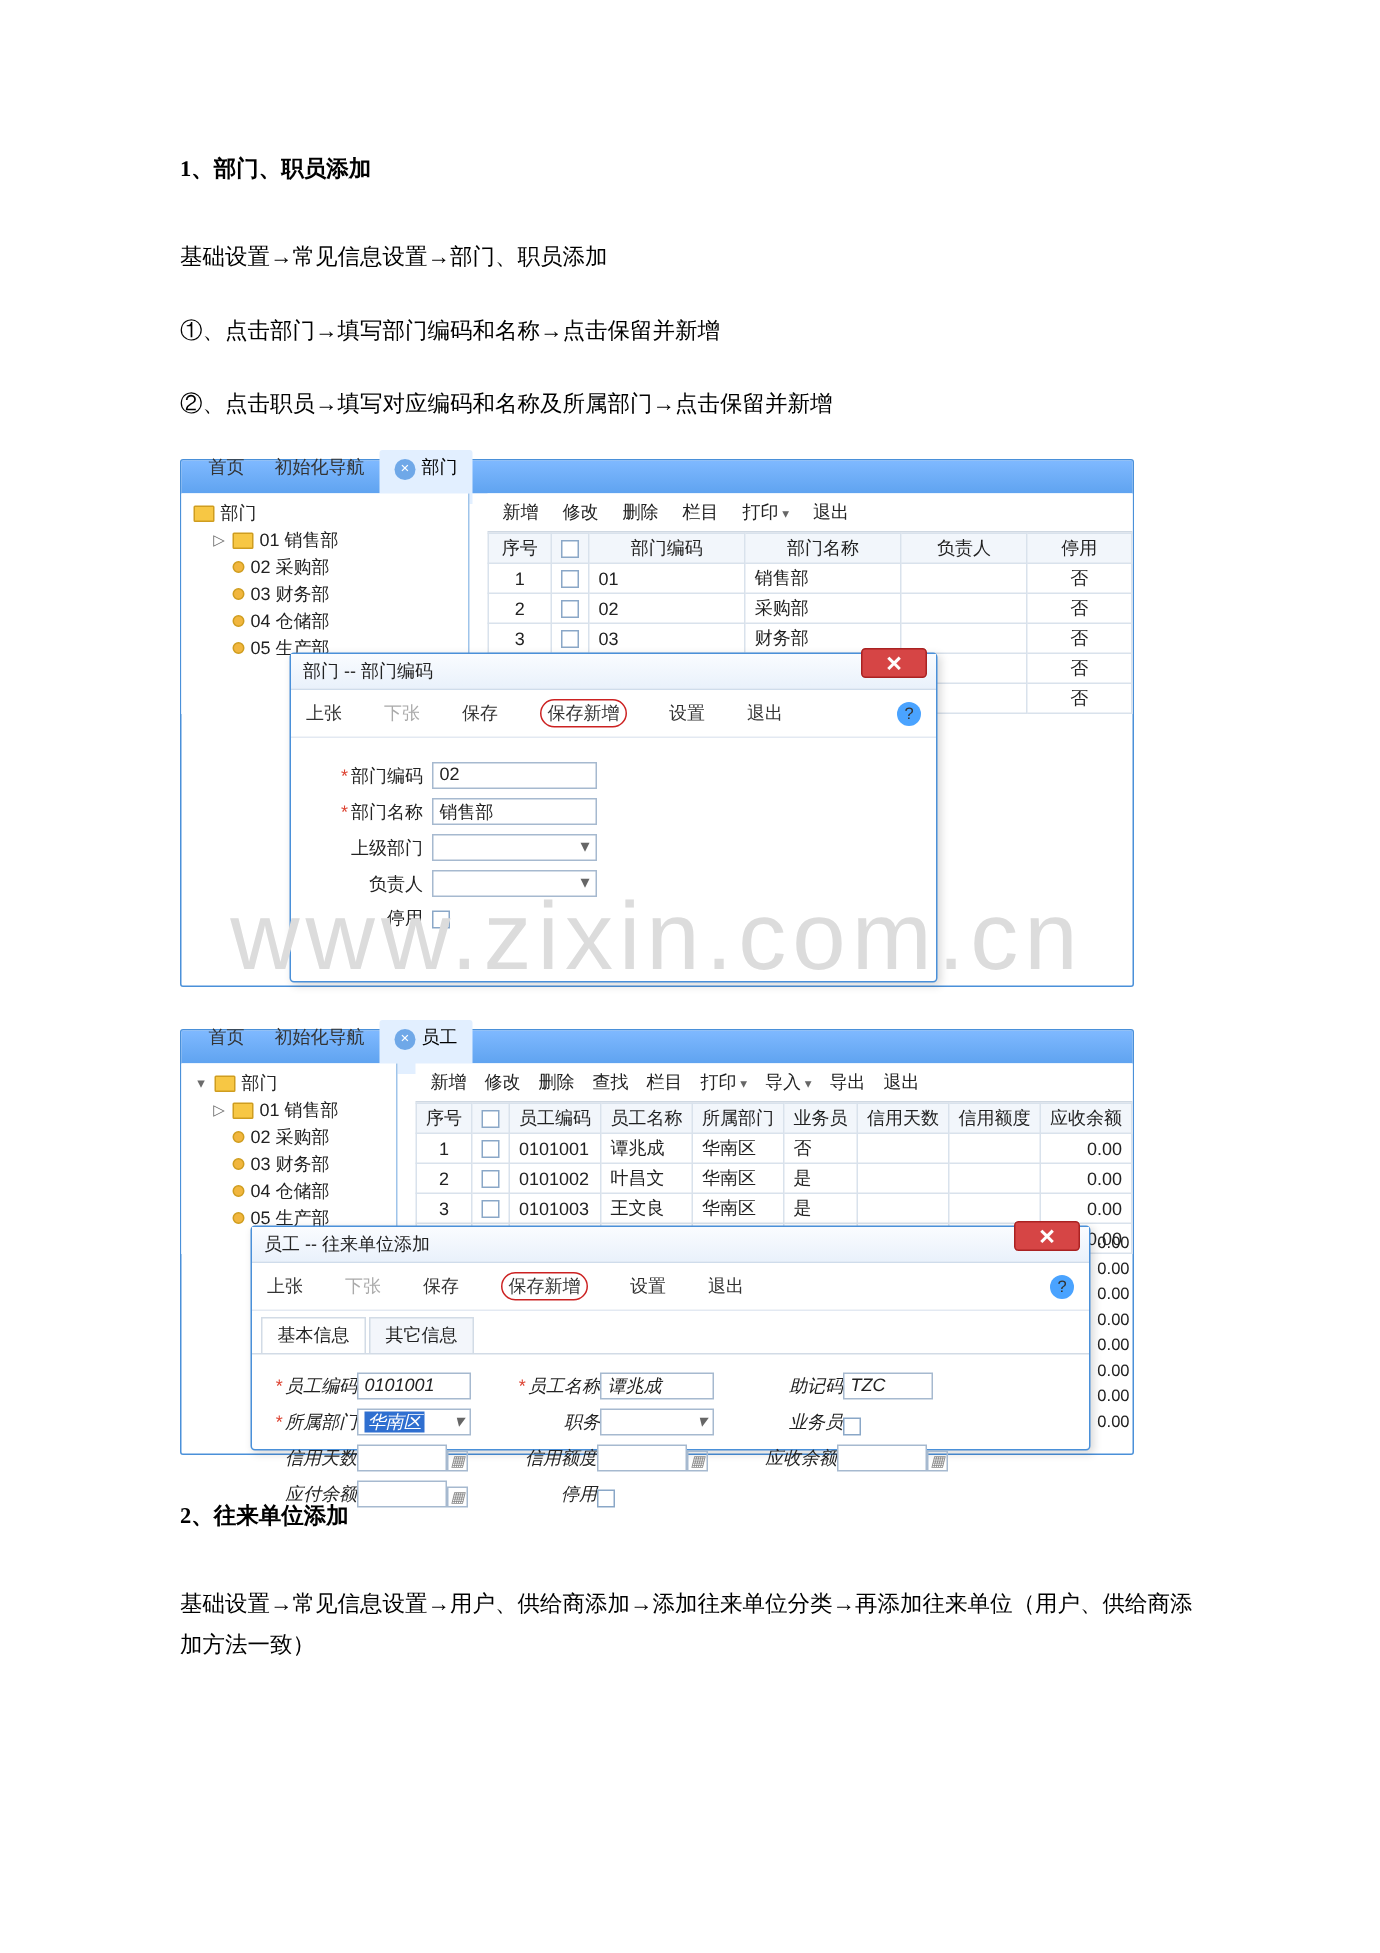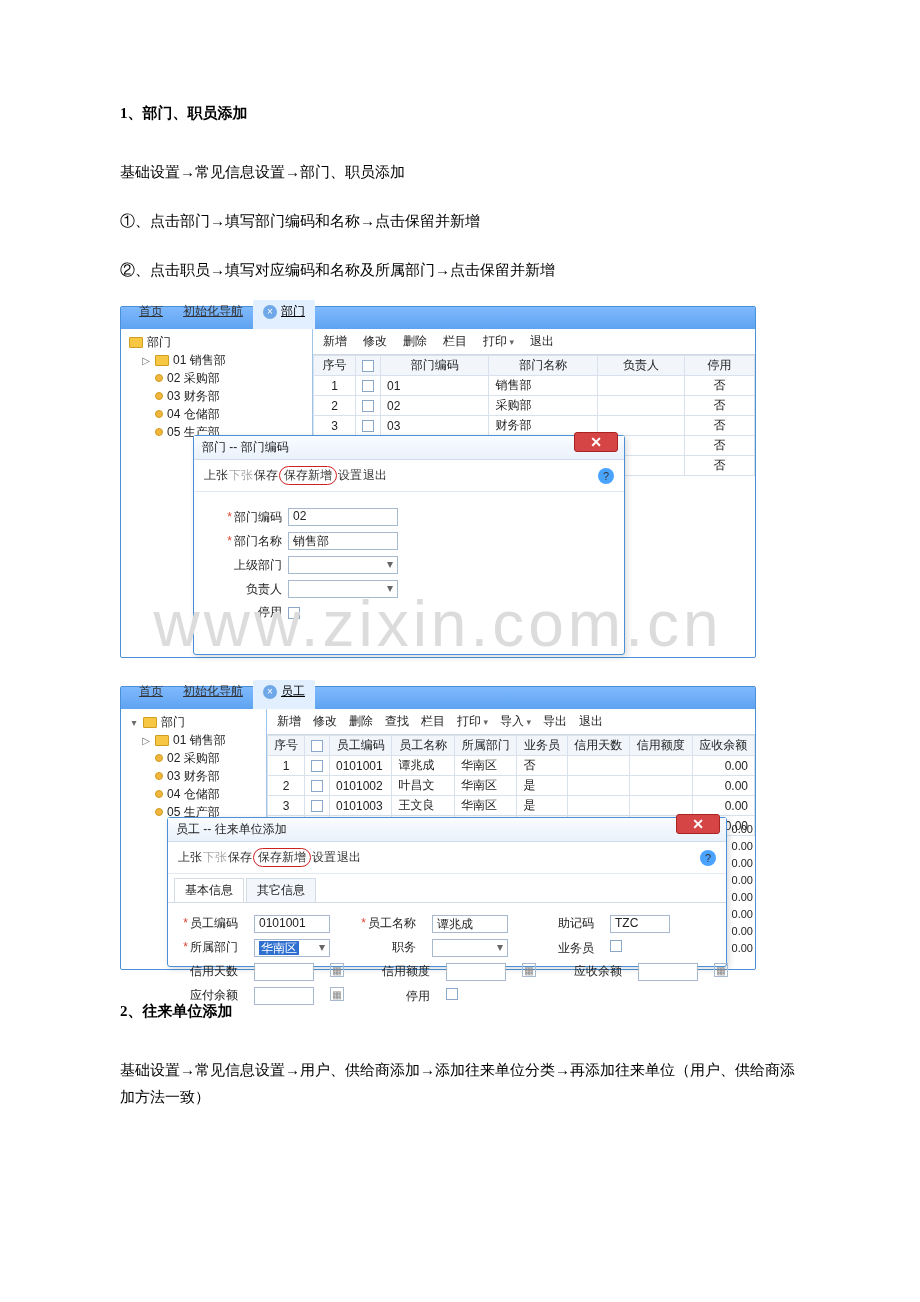--- a/index.html
+++ b/index.html
@@ -4,67 +4,67 @@
 <style>
   * { box-sizing: border-box; }
   body { margin: 0; background: #fff; font-family: "SimSun", "宋体", serif; font-size: 15px; color: #000; }
   .page { width: 920px; margin: 0 auto; padding: 100px 120px 300px 120px; position: relative; }
   .para { margin: 0 0 22px 0; line-height: 1.8; }
   .heading { font-weight: bold; margin-bottom: 32px; }
 
   
   .shot { border: 1px solid #4a90d9; border-radius: 2px; margin: 18px 0 28px 0; font-family: "Microsoft YaHei", Arial, sans-serif; font-size: 12px; color: #222; position: relative; overflow: visible; }
   .titlebar { background: linear-gradient(#7fb9ff, #5fa3f0); height: 22px; display: flex; align-items: center; color: #000; font-size: 12px; padding: 0 8px; }
-  .titlebar .tab { padding: 0 10px; height: 36px; line-height: 22px; text-decoration: underline; }
+  .titlebar .tab { padding: 0 10px; height: 36px; line-height: 22px; }
   .titlebar .tab.active { background: #e2efff; border-top-left-radius: 2px; border-top-right-radius: 2px; }
   .titlebar .tab.gray { color: #333; }
   .titlebar .closex { background: #6fa8e8; color: #fff; border-radius: 50%; width: 14px; height: 14px; display: inline-flex; align-items: center; justify-content: center; font-size: 10px; margin-right: 4px; }
 
   .workarea { display: flex; background: #fff; }
   .tree { width: 192px; background: #fff; border-right: 1px solid #9fc4ea; padding: 4px 6px 8px 6px; }
   .tree-row { display: flex; align-items: center; height: 18px; gap: 4px; padding-left: 2px; }
   .folder-icon { width: 14px; height: 11px; background: #f7c744; border: 1px solid #cf9d1f; border-radius: 1px; display: inline-block; }
   .dot { width: 8px; height: 8px; border-radius: 50%; background: #f1b63e; border: 1px solid #cf9d1f; display: inline-block; }
   .tree-indent1 { padding-left: 14px; }
   .tree-indent2 { padding-left: 28px; }
   .tri { color: #6b6b6b; font-size: 10px; width: 10px; display: inline-block; text-align: center; }
 
-  .maincol { flex: 1; }
+  .maincol { flex: 1; margin-left: 12px; }
   .toolbar { display: flex; align-items: center; gap: 16px; height: 26px; border-bottom: 1px solid #cfd8e2; padding: 0 10px; background: #fff; font-size: 12px; }
   .toolbar span { cursor: default; }
   .toolbar .drop::after { content: " ▾"; font-size: 9px; color: #666; }
 
   table.grid { width: 100%; border-collapse: collapse; font-size: 12px; }
   table.grid th, table.grid td { border: 1px solid #d9e2ec; height: 20px; padding: 0 6px; text-align: left; white-space: nowrap; }
   table.grid th { background: #f2f6fb; font-weight: normal; text-align: center; }
   table.grid td.center { text-align: center; }
   .cb { width: 12px; height: 12px; border: 1px solid #8aa7c7; display: inline-block; vertical-align: middle; background: #fff; }
 
   
   .dialog { position: absolute; background: #fff; border: 1px solid #4a90d9; border-radius: 3px; box-shadow: 2px 2px 6px rgba(0,0,0,0.15); font-size: 12px; }
   .dialog .dtitle { height: 24px; display: flex; align-items: center; padding: 0 8px; border-bottom: 1px solid #cfdceb; background: linear-gradient(#fafcff,#e9f1fb); }
   .dialog .dclose { position: absolute; right: 6px; top: -4px; background: #d64545; color: #fff; border: 1px solid #a22; border-radius: 3px; width: 44px; height: 20px; display: flex; align-items: center; justify-content: center; font-weight: bold; font-size: 14px; }
-  .dialog .dtoolbar { display: flex; align-items: center; gap: 1px; padding: 6px 10px; border-bottom: 1px solid #e3e9f2; }
+  .dialog .dtoolbar { display: flex; align-items: center; gap: 28px; padding: 6px 10px; border-bottom: 1px solid #e3e9f2; }
   .dialog .dtoolbar span { color: #333; }
   .circled { border: 1px solid #c22; border-radius: 10px; padding: 0 4px; color: #333; }
   .helpicon { width: 16px; height: 16px; border-radius: 50%; background: #4aa3ff; color: #fff; font-size: 11px; display: inline-flex; align-items: center; justify-content: center; margin-left: auto; }
 
   .form { padding: 10px 14px 18px 14px; }
   .frow { display: flex; align-items: center; margin: 6px 0; }
   .frow label { width: 80px; text-align: right; padding-right: 6px; }
   .req { color: #d43; margin-right: 2px; }
   .inp { border: 1px solid #a6b9cf; height: 18px; padding: 0 4px; font-size: 12px; background: #fff; }
   .inp.sel::after { content: "▾"; float: right; color: #666; }
   .watermark { position: absolute; left: 50%; transform: translateX(-50%); font-size: 64px; font-weight: 300; color: #dcdcdc; letter-spacing: 4px; pointer-events: none; z-index: 5; }
 
   
   .shot2 .toolbar { gap: 12px; }
   .frow3 { display: flex; align-items: center; margin: 6px 0; gap: 6px; }
   .frow3 label { width: 60px; text-align: right; }
-  .frow3 .group { display: flex; align-items: flex-start; gap: 16px; margin-right: 20px; }
+  .frow3 .group { display: flex; align-items: flex-end; gap: 0; margin-right: 20px; font-style: italic; }
   .tabsbar { display: flex; border-bottom: 1px solid #d2dbe6; padding: 0 6px; margin-top: 4px; }
   .tabsbar .t { padding: 3px 10px; border: 1px solid #d2dbe6; border-bottom: none; background: #f3f6fb; margin-right: 2px; }
   .tabsbar .t.active { background: #fff; }
   .hl { background: #2f6fd0; color: #fff; padding: 0 2px; }
   .clr { width: 14px; height: 14px; border: 1px solid #a6b9cf; display: inline-flex; align-items: center; justify-content: center; font-size: 10px; color: #888; }
 </style>
 </head>
 <body>
 
 <div class="page">

